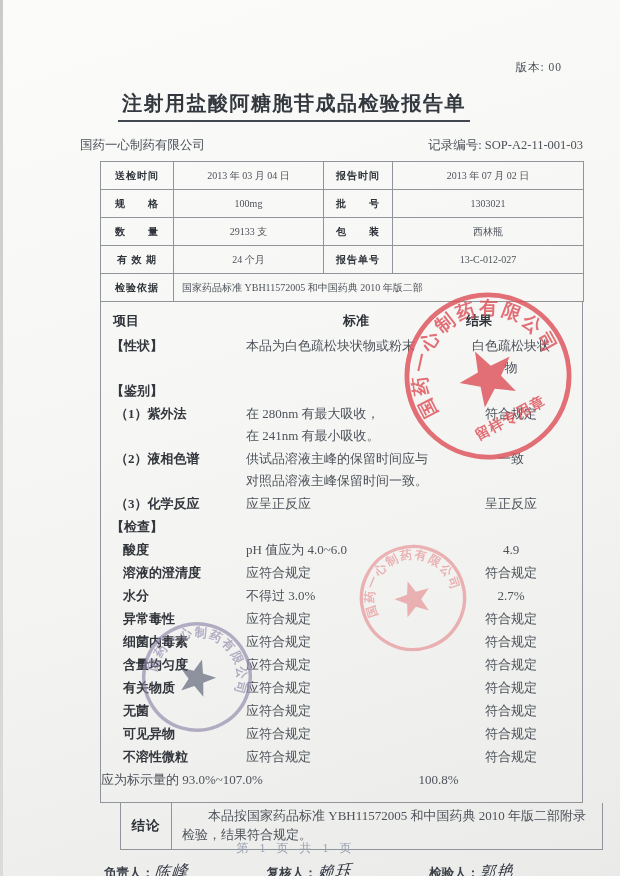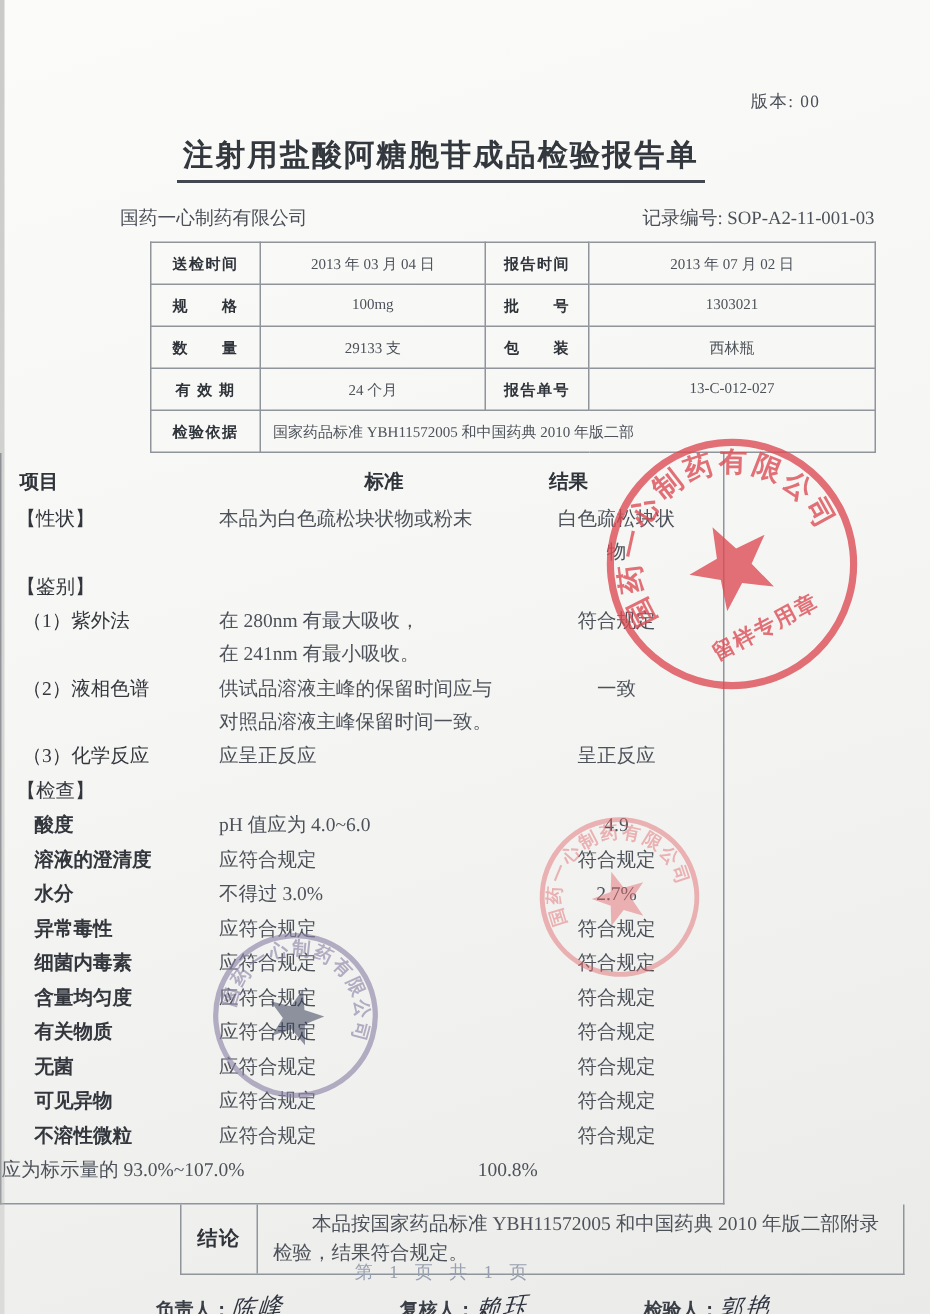--- a/index.html
+++ b/index.html
@@ -2,40 +2,40 @@
 <html><head>
 <meta charset="utf-8">
 <style>
   html,body{margin:0;padding:0;}
   body{width:620px;height:876px;background:#dcdcda;font-family:"Liberation Serif", serif;}
   .paper{position:relative;width:620px;height:876px;overflow:hidden;
     background:linear-gradient(163deg,#fbfbf9 0%,#f6f6f4 45%,#efefed 80%,#eaeae8 100%);
     color:#4d525a;}
   .paper::before{content:"";position:absolute;left:0;top:0;width:3px;height:100%;
     background:linear-gradient(#6f6f6f,#b7b7b5);opacity:.35;}
-  .version{position:absolute;top:60px;right:73px;font-size:11.5px;color:#4a4f58;letter-spacing:1px;}
+  .version{position:absolute;top:60px;right:58px;font-size:11.5px;color:#4a4f58;letter-spacing:1px;}
   .title{margin:90px auto 0;width:fit-content;transform:translateX(-16px);
     font-size:20px;font-weight:bold;color:#33373e;letter-spacing:1.5px;
     padding:0 4px 3px;border-bottom:2px solid #43474f;}
   .meta{margin:15px 37px 0 80px;display:flex;justify-content:space-between;
     font-size:12.5px;color:#4b5058;}
   table.info{margin:7px 0 0 100px;width:483px;border-collapse:collapse;font-size:10px;table-layout:fixed;}
   table.info td{border:1px solid #90959b;height:25px;overflow:hidden;white-space:nowrap;}
   td.ilabel{text-align:center;font-weight:bold;color:#2f333a;letter-spacing:1px;}
   td.ivalue{text-align:center;color:#4d525a;}
   td.ivalue.left{text-align:left;padding-left:8px;}
-  .results{width:483px;box-sizing:border-box;
+  .results{margin-left:100px;width:483px;box-sizing:border-box;
     border-left:1px solid #90959b;border-right:1px solid #90959b;border-bottom:1px solid #90959b;
     padding:6px 0 10px;font-size:13px;}
   .rheader{display:flex;height:26px;line-height:26px;font-weight:bold;color:#2f333a;}
   .h-item{width:145px;box-sizing:border-box;padding-left:12px;}
   .h-std{width:220px;text-align:center;}
   .h-res{flex:1;text-align:left;padding-right:26px;}
   .rrow{display:flex;line-height:22px;margin:1px 0;}
-  .c-item{width:145px;box-sizing:border-box;font-weight:normal;color:#33373d;padding-left:10px;}
+  .c-item{width:145px;box-sizing:border-box;font-weight:bold;color:#33373d;padding-left:10px;}
   .ind1 .c-item{padding-left:14px;}
   .ind2 .c-item{padding-left:22px;font-weight:bold;}
   .c-std{width:220px;}
   .c-res{flex:1;text-align:center;padding-right:26px;}
   .conclusion{margin-left:120px;width:483px;box-sizing:border-box;display:flex;
     border:1px solid #90959b;border-top:none;min-height:40px;}
   .c-label{width:50px;border-right:1px solid #90959b;display:flex;align-items:center;
     justify-content:center;font-weight:bold;color:#2f333a;font-size:13.5px;letter-spacing:1px;}
   .c-text{flex:1;padding:4px 10px;text-indent:2em;font-size:13px;line-height:1.45;}
   .signatures{margin:12px 28px 0 104px;display:flex;font-size:12.5px;color:#3a3f47;}

